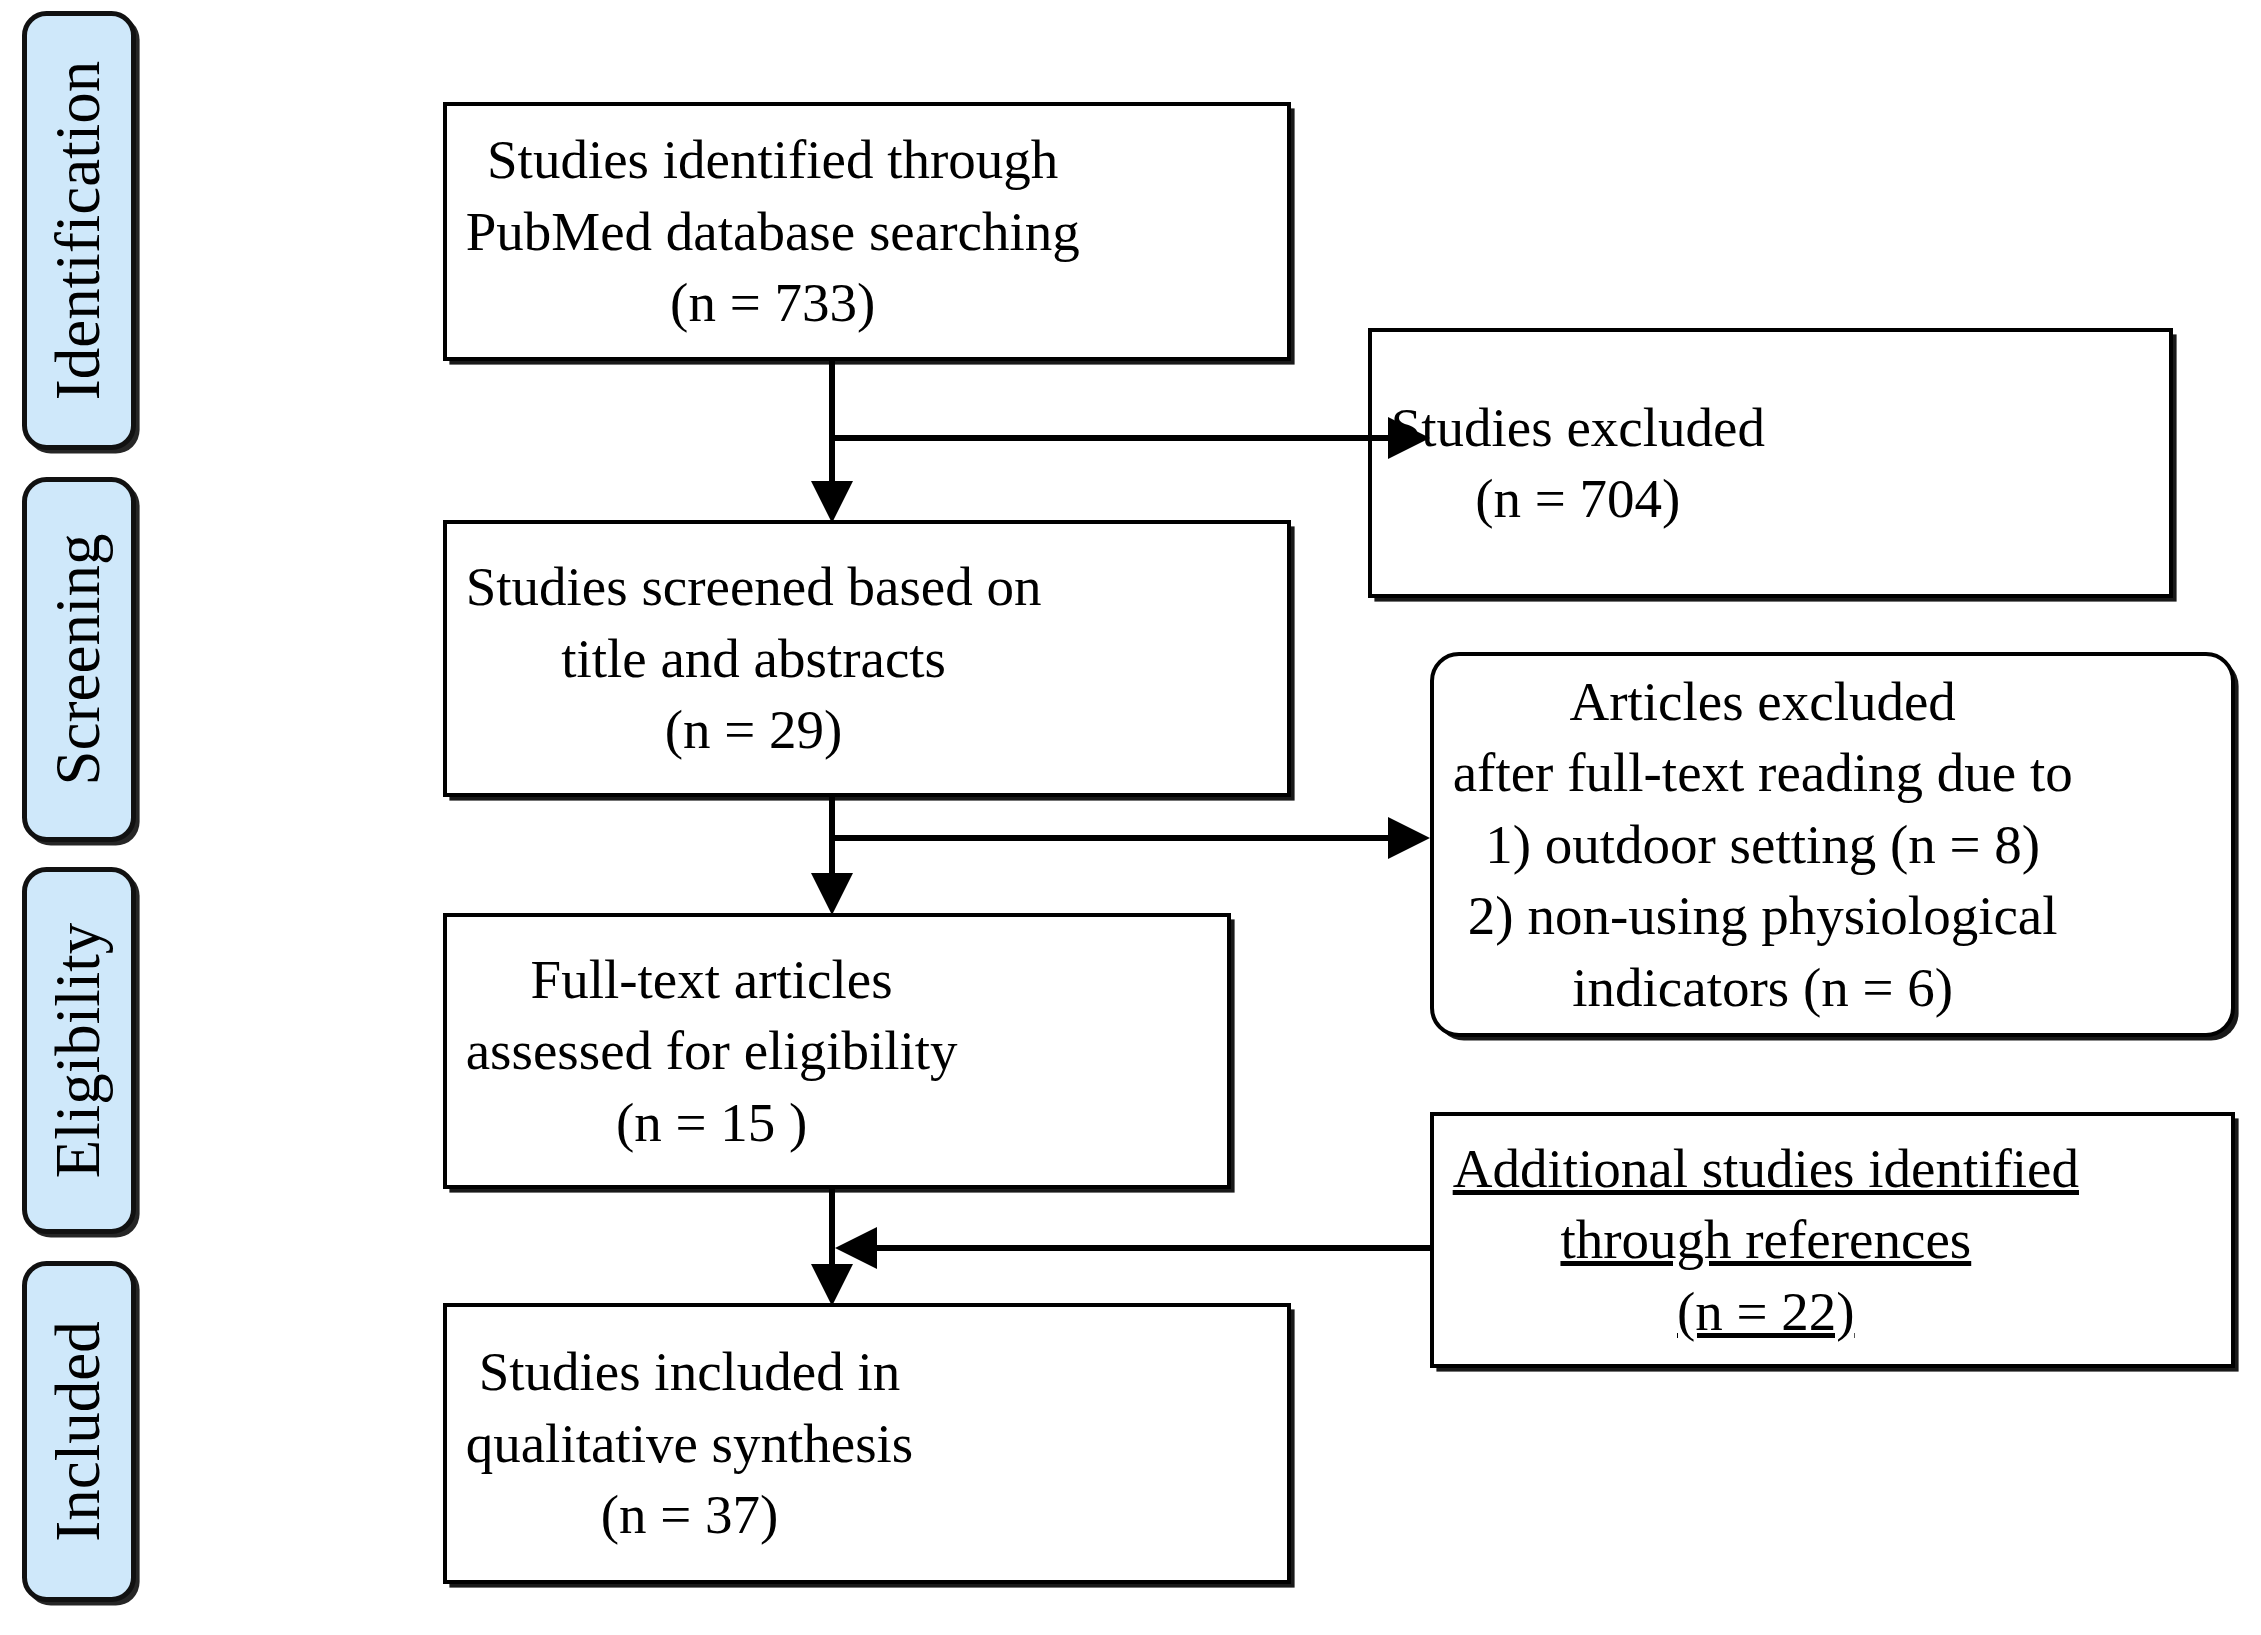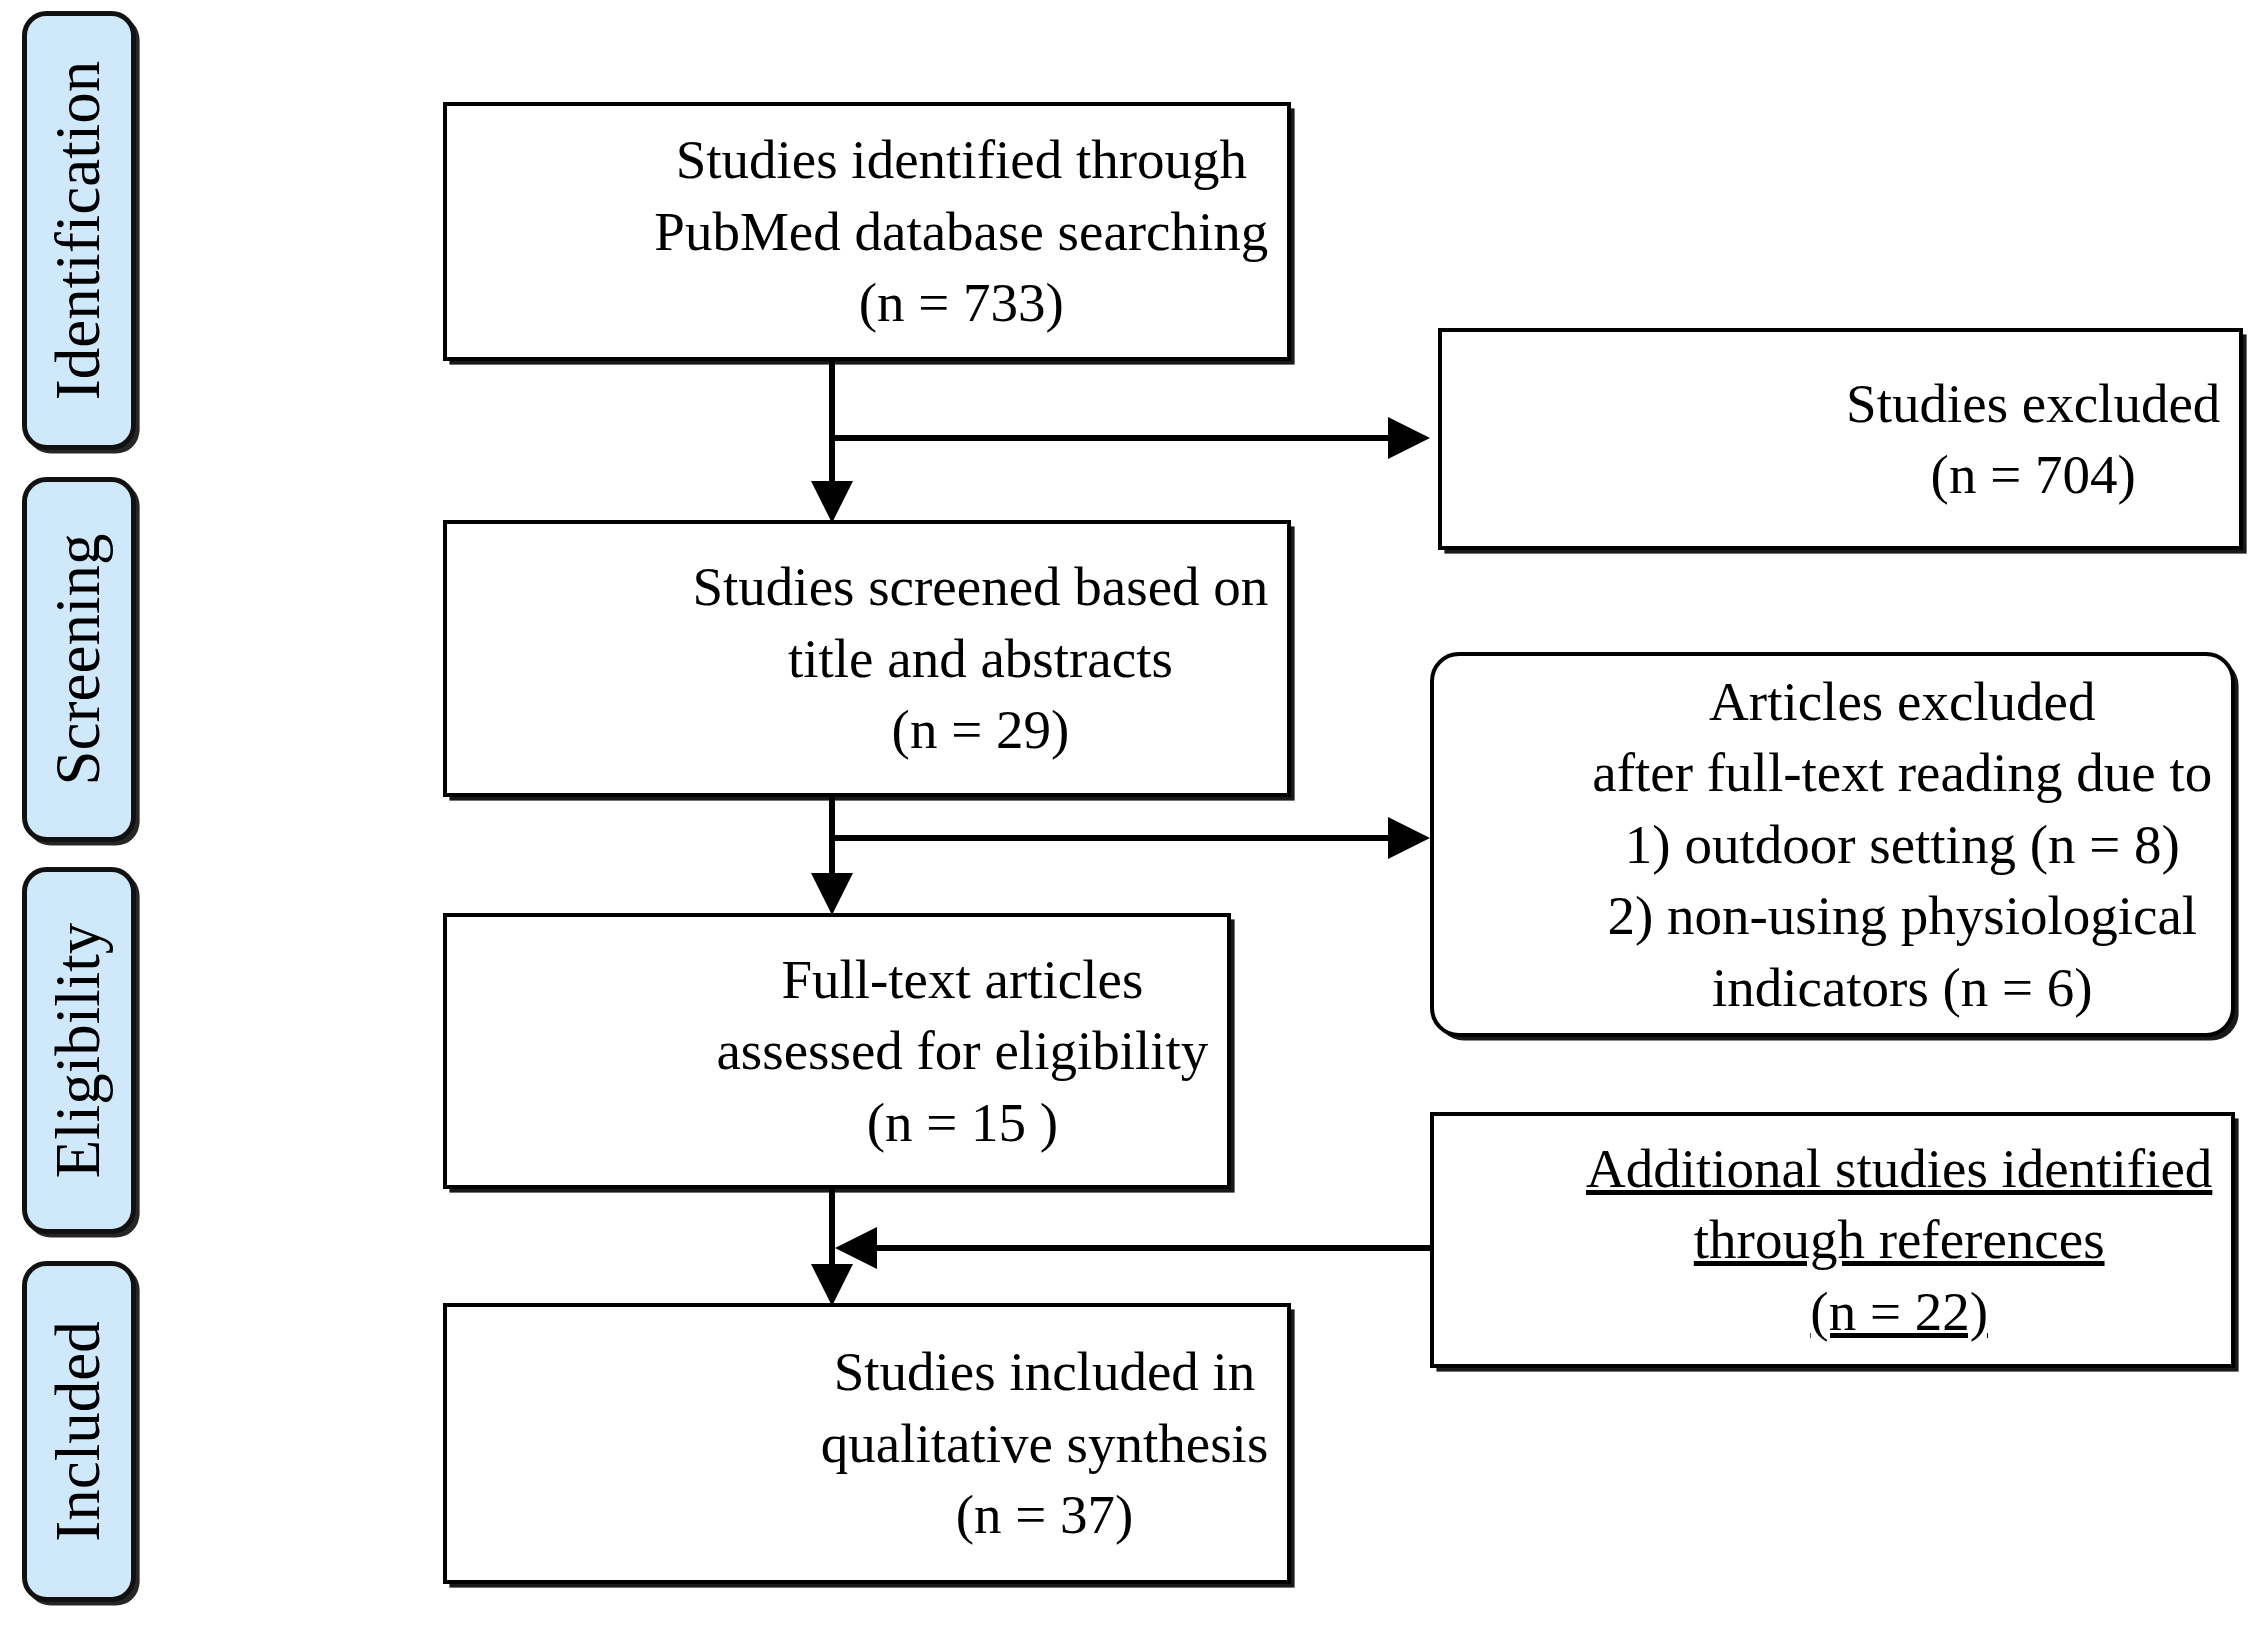--- a/index.html
+++ b/index.html
@@ -39,21 +39,21 @@
   }
 
   
   .box{
     position:absolute;
     background:#ffffff;
     border:4.3px solid #000000;
     box-sizing:border-box;
     display:flex;
     align-items:center;
-    justify-content:flex-end;
+    justify-content:flex-start;
     box-shadow:5px 5px 0 -1.4px rgba(0,0,0,0.9);
   }
   .box .btext{
     text-align:center;
     font-size:55px;
     line-height:1.30;
     font-family:"Liberation Serif","DejaVu Serif",serif;
     white-space:pre-line;
     padding:0 18.7px;
   }
@@ -122,21 +122,21 @@
 assessed for eligibility
 (n = 15 )</div>
   </div>
 
   <div class="box" style="left:443px; top:1303px; width:848px; height:281px;">
     <div class="btext">Studies included in
 qualitative synthesis
 (n = 37)</div>
   </div>
 
-  <div class="box" style="left:1438px; top:328px; width:805px; height:222px;">
+  <div class="box" style="left:1368px; top:328px; width:805px; height:270px;">
     <div class="btext">Studies excluded
 (n = 704)</div>
   </div>
 
   <div class="box" style="left:1430px; top:652px; width:805px; height:385px;border-radius:29px;">
     <div class="btext">Articles excluded
 after full-text reading due to
 1) outdoor setting (n = 8)
 2) non-using physiological
 indicators (n = 6)</div>

